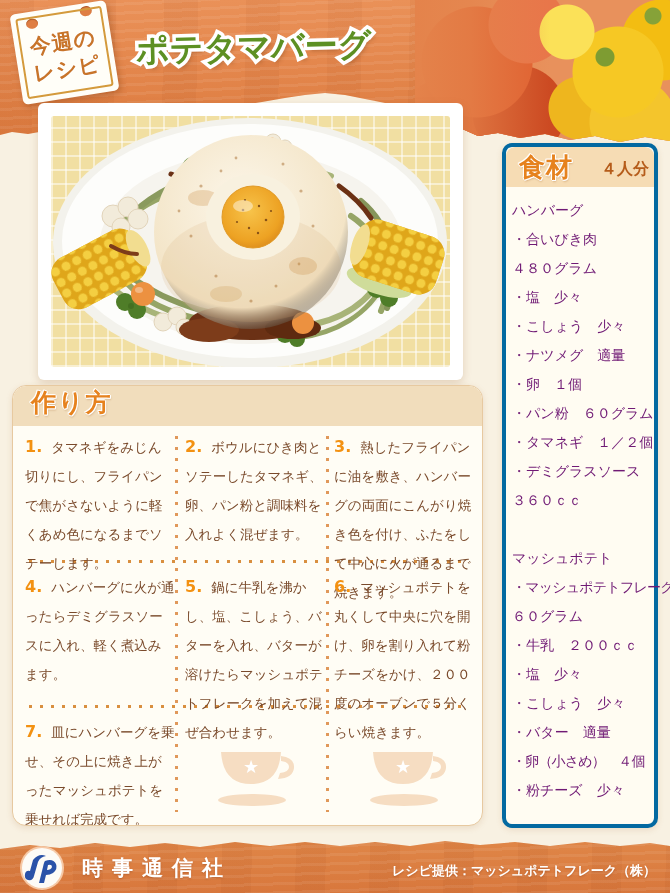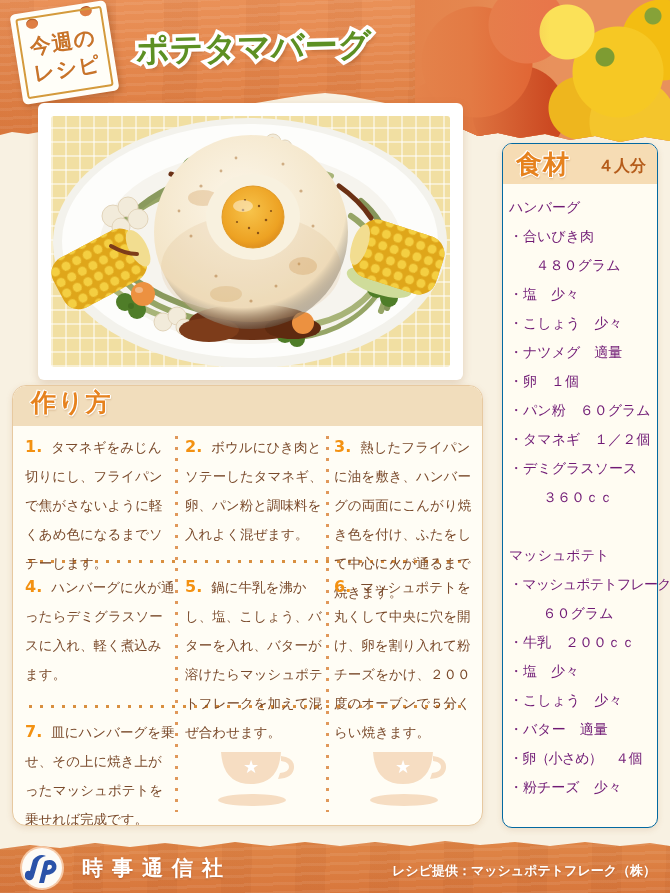--- a/index.html
+++ b/index.html
@@ -113,36 +113,36 @@
   .vd1 { left:162px; } .vd2 { left:313px; }
   .hdot { position:absolute; left:16px; width:440px; height:3px;
     background: repeating-linear-gradient(to right, #d98f3f 0 3px, rgba(0,0,0,0) 3px 11px); }
   .hd1 { top:174px; } .hd2 { top:319px; }
   .cup-wrap { position:absolute; width:100px; height:64px; top:358px; }
   .cup1 { left:192px; } .cup2 { left:344px; }
 
   
   .side-box {
     position:absolute; left:502px; top:143px; width:156px; height:685px;
-    background:#fffcf2; border:1px solid #0369a1; border-radius:10px;
+    background:#fffcf2; border:4px solid #0369a1; border-radius:10px;
     box-shadow: 0 2px 6px rgba(160,100,50,.15);
   }
   .side-head {
     height:40px; background:#f6dcb4; border-radius:9px 9px 0 0;
     display:flex; align-items:center; padding-left:13px;
   }
   .side-heading {
     font-size:26px; font-weight:bold; color:#e6821e; letter-spacing:1px;
     text-shadow: 0 1px 0 #fff, 0 -1px 0 #fff, 1px 0 0 #fff, -1px 0 0 #fff,
       1px 1px 0 #fff, -1px -1px 0 #fff, 1px 2px 2px rgba(150,80,20,.3);
   }
   .side-servings { font-size:16px; font-weight:bold; color:#b55c1a; margin-left:28px; padding-top:4px; }
   .side-list { padding:9px 6px 0 6px; font-size:14px; line-height:29px;
     color:#701a75; white-space:nowrap; }
-  .ing-a { text-align:center; padding-right:4px; }
+  .ing-a { text-align:left; padding-right:4px; }
   .ing-sp { height:29px; }
   .tight { letter-spacing:-0.8px; }
 
   
   .footer {
     position:absolute; left:0; top:838px; width:670px; height:55px;
     background:
       repeating-linear-gradient(178deg, rgba(255,255,255,.07) 0 3px, rgba(0,0,0,0) 3px 9px),
       repeating-linear-gradient(91deg, rgba(160,70,25,.09) 0 30px, rgba(0,0,0,0) 30px 74px),
       linear-gradient(#e08748, #d8773c);

